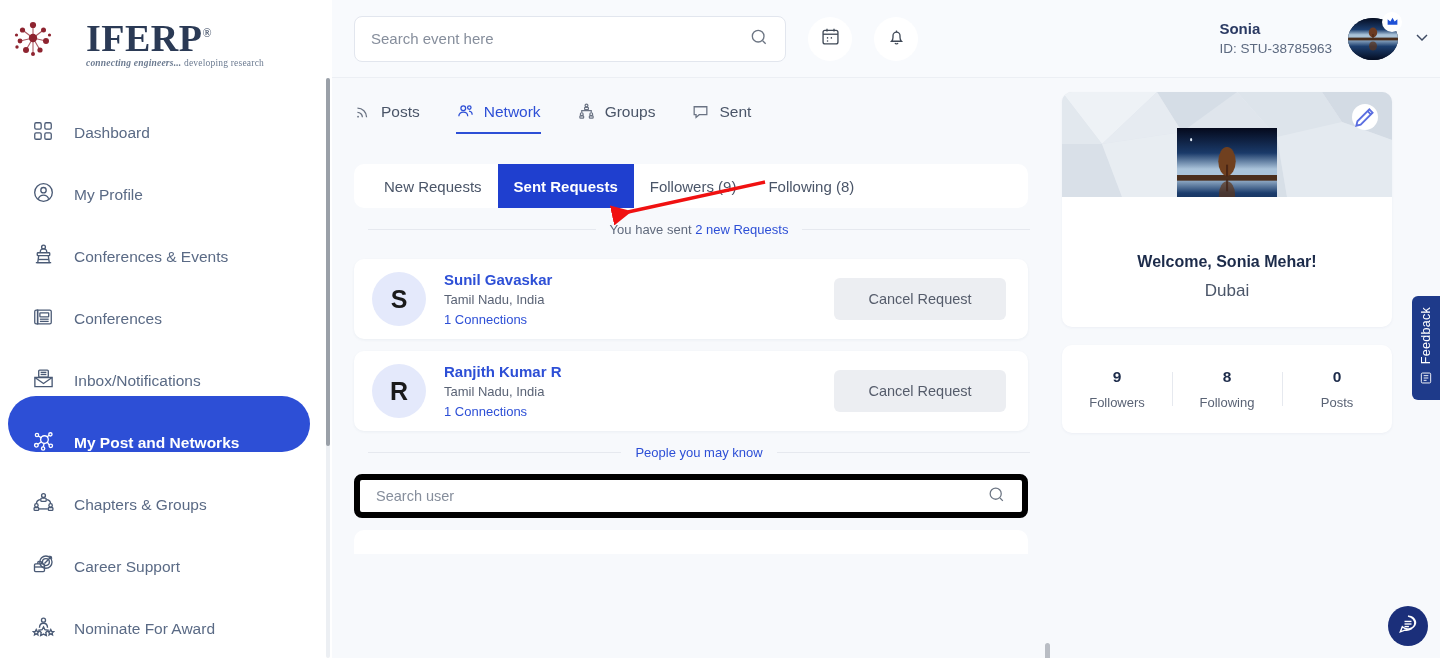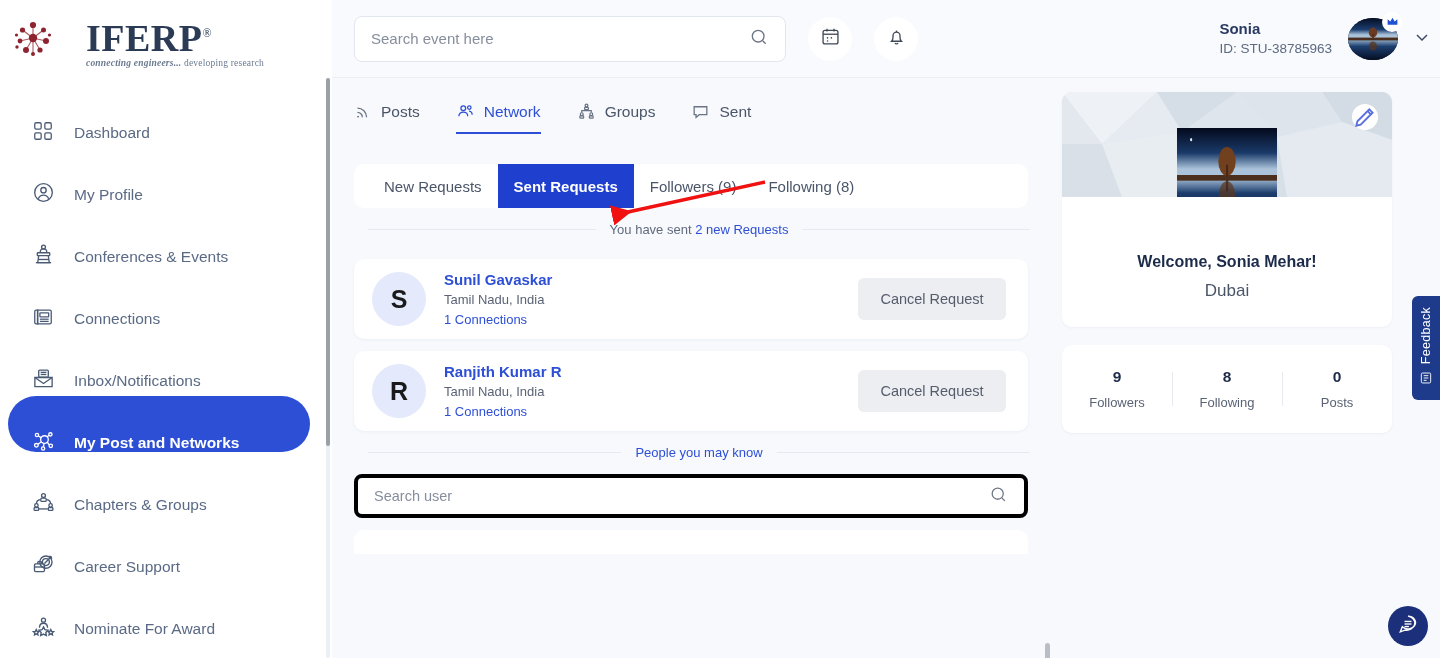--- a/index.html
+++ b/index.html
@@ -139,25 +139,25 @@
     width: 54px; height: 54px; border-radius: 50%; background: #e4e9fb;
     display: flex; align-items: center; justify-content: center;
     font-size: 25px; font-weight: 700; color: #1a1a1a; flex: 0 0 54px;
   }
   .req-info { margin-left: 18px; }
   .req-name { font-size: 15px; font-weight: 700; color: #2d4fd6; line-height: 19px; }
   .req-loc { font-size: 13px; color: #5a6375; line-height: 19px; margin-top: 1px; }
   .req-conn { font-size: 13px; color: #2d4fd6; line-height: 19px; margin-top: 1px; }
   .req-btn {
     margin-left: auto; background: #eceef2; border: none; border-radius: 6px;
-    height: 42px; width: 148px; font-size: 14.5px; color: #555c6b;
+    height: 42px; width: 172px; font-size: 14.5px; color: #555c6b;
     font-family: "Liberation Sans", sans-serif; cursor: pointer;
   }
   .user-search {
-    width: 674px; height: 44px; background: #ffffff; border: 4px solid #000000;
+    width: 674px; height: 44px; background: #ffffff; border: 6px solid #000000;
     border-radius: 8px; display: flex; align-items: center; padding: 0 16px;
     margin-top: 4px;
   }
   .user-search input {
     flex: 1; border: none; outline: none; font-size: 14.5px; color: #68717f;
     font-family: "Liberation Sans", sans-serif; background: transparent;
   }
   .user-search input::placeholder { color: #868e9c; }
   .stub-card {
     width: 674px; height: 24px; background: #ffffff;
@@ -314,21 +314,21 @@
         <span class="nav-icon">
           <svg viewBox="0 0 24 24" width="22" height="22">
             <rect x="3" y="4.5" width="18" height="15" rx="1.6"></rect>
             <rect x="6" y="4.5" width="0.1" height="15"></rect>
             <line x1="6.2" y1="4.5" x2="6.2" y2="19.5"></line>
             <rect x="8.6" y="7.4" width="9.6" height="4.4" rx="0.6"></rect>
             <line x1="8.6" y1="14.4" x2="18.2" y2="14.4"></line>
             <line x1="8.6" y1="16.8" x2="18.2" y2="16.8"></line>
           </svg>
         </span>
-        <span class="nav-label">Connections</span>
+        <span class="nav-label">Conferences</span>
       </div>
 
       <div class="nav-item">
         <span class="nav-icon">
           <svg viewBox="0 0 24 24" width="23" height="23">
             <rect x="7" y="3.2" width="10" height="7.5" rx="1"></rect>
             <line x1="9" y1="5.6" x2="15" y2="5.6"></line>
               <line x1="9" y1="7.8" x2="15" y2="7.8"></line>
             <path d="M3 11 h18 v9.4 H3 z"></path>
             <path d="M3 11 l9 6.2 l9 -6.2"></path>

